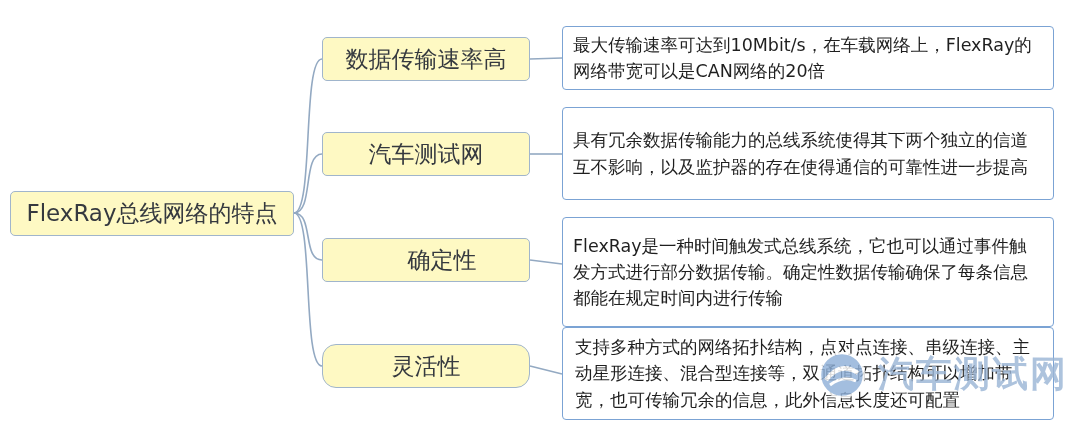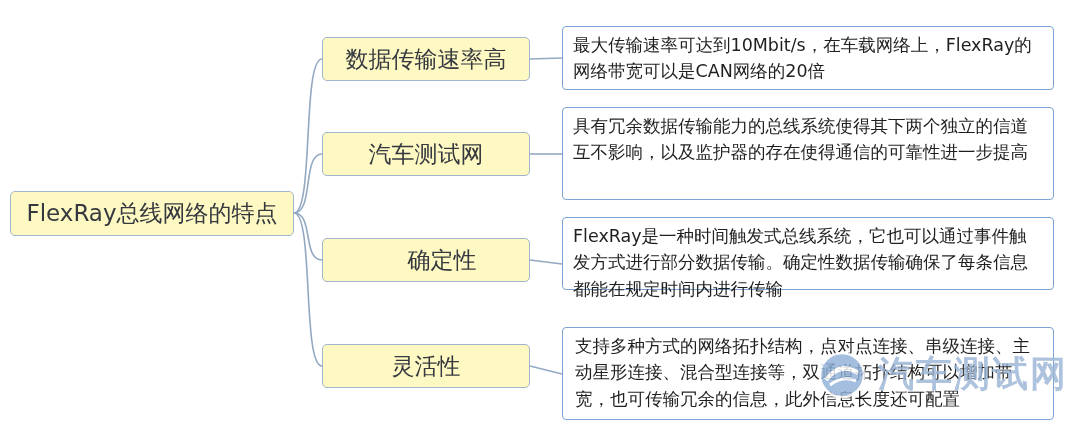--- a/index.html
+++ b/index.html
@@ -22,35 +22,35 @@
     border-radius:5px;
     font-size:23px;color:#35393f;
     box-sizing:border-box;
     text-align:center;
   }
   .root-node{left:10px;top:191px;width:284px;height:45px;}
   .branch-node{left:322px;width:208px;height:44px;}
   .bn-0{top:37px;}
   .bn-1{top:132px;}
   .bn-2{top:238px;padding-left:32px;}
-  .bn-3{top:344px;}
+  .bn-3{top:344px;border-radius:14px;}
   
   .detail-box{
     position:absolute;left:562px;width:492px;z-index:2;
     background:#ffffff;
     border:1.6px solid #7ba3d4;
     border-radius:4px;
     padding:5px 10px;
     font-size:17.5px;line-height:1.5;color:#1f1f1f;
     box-sizing:border-box;
-    display:flex;align-items:flex-start;
+    display:flex;align-items:center;
   }
   .db-0{top:26px;height:64px;}
   .db-1{top:107px;height:93px;}
-  .db-2{top:217px;height:73px;}
+  .db-2{top:217px;height:110px;}
   .db-3{top:327px;height:93px;padding-left:12px;}
   
   .watermark{
     position:absolute;right:12px;top:350px;z-index:5;
     display:flex;align-items:center;gap:12px;
     color:#9cb6d6;opacity:0.82;
     font-size:36px;font-weight:bold;letter-spacing:2px;
     pointer-events:none;
   }
   .wm-logo{display:block;}

